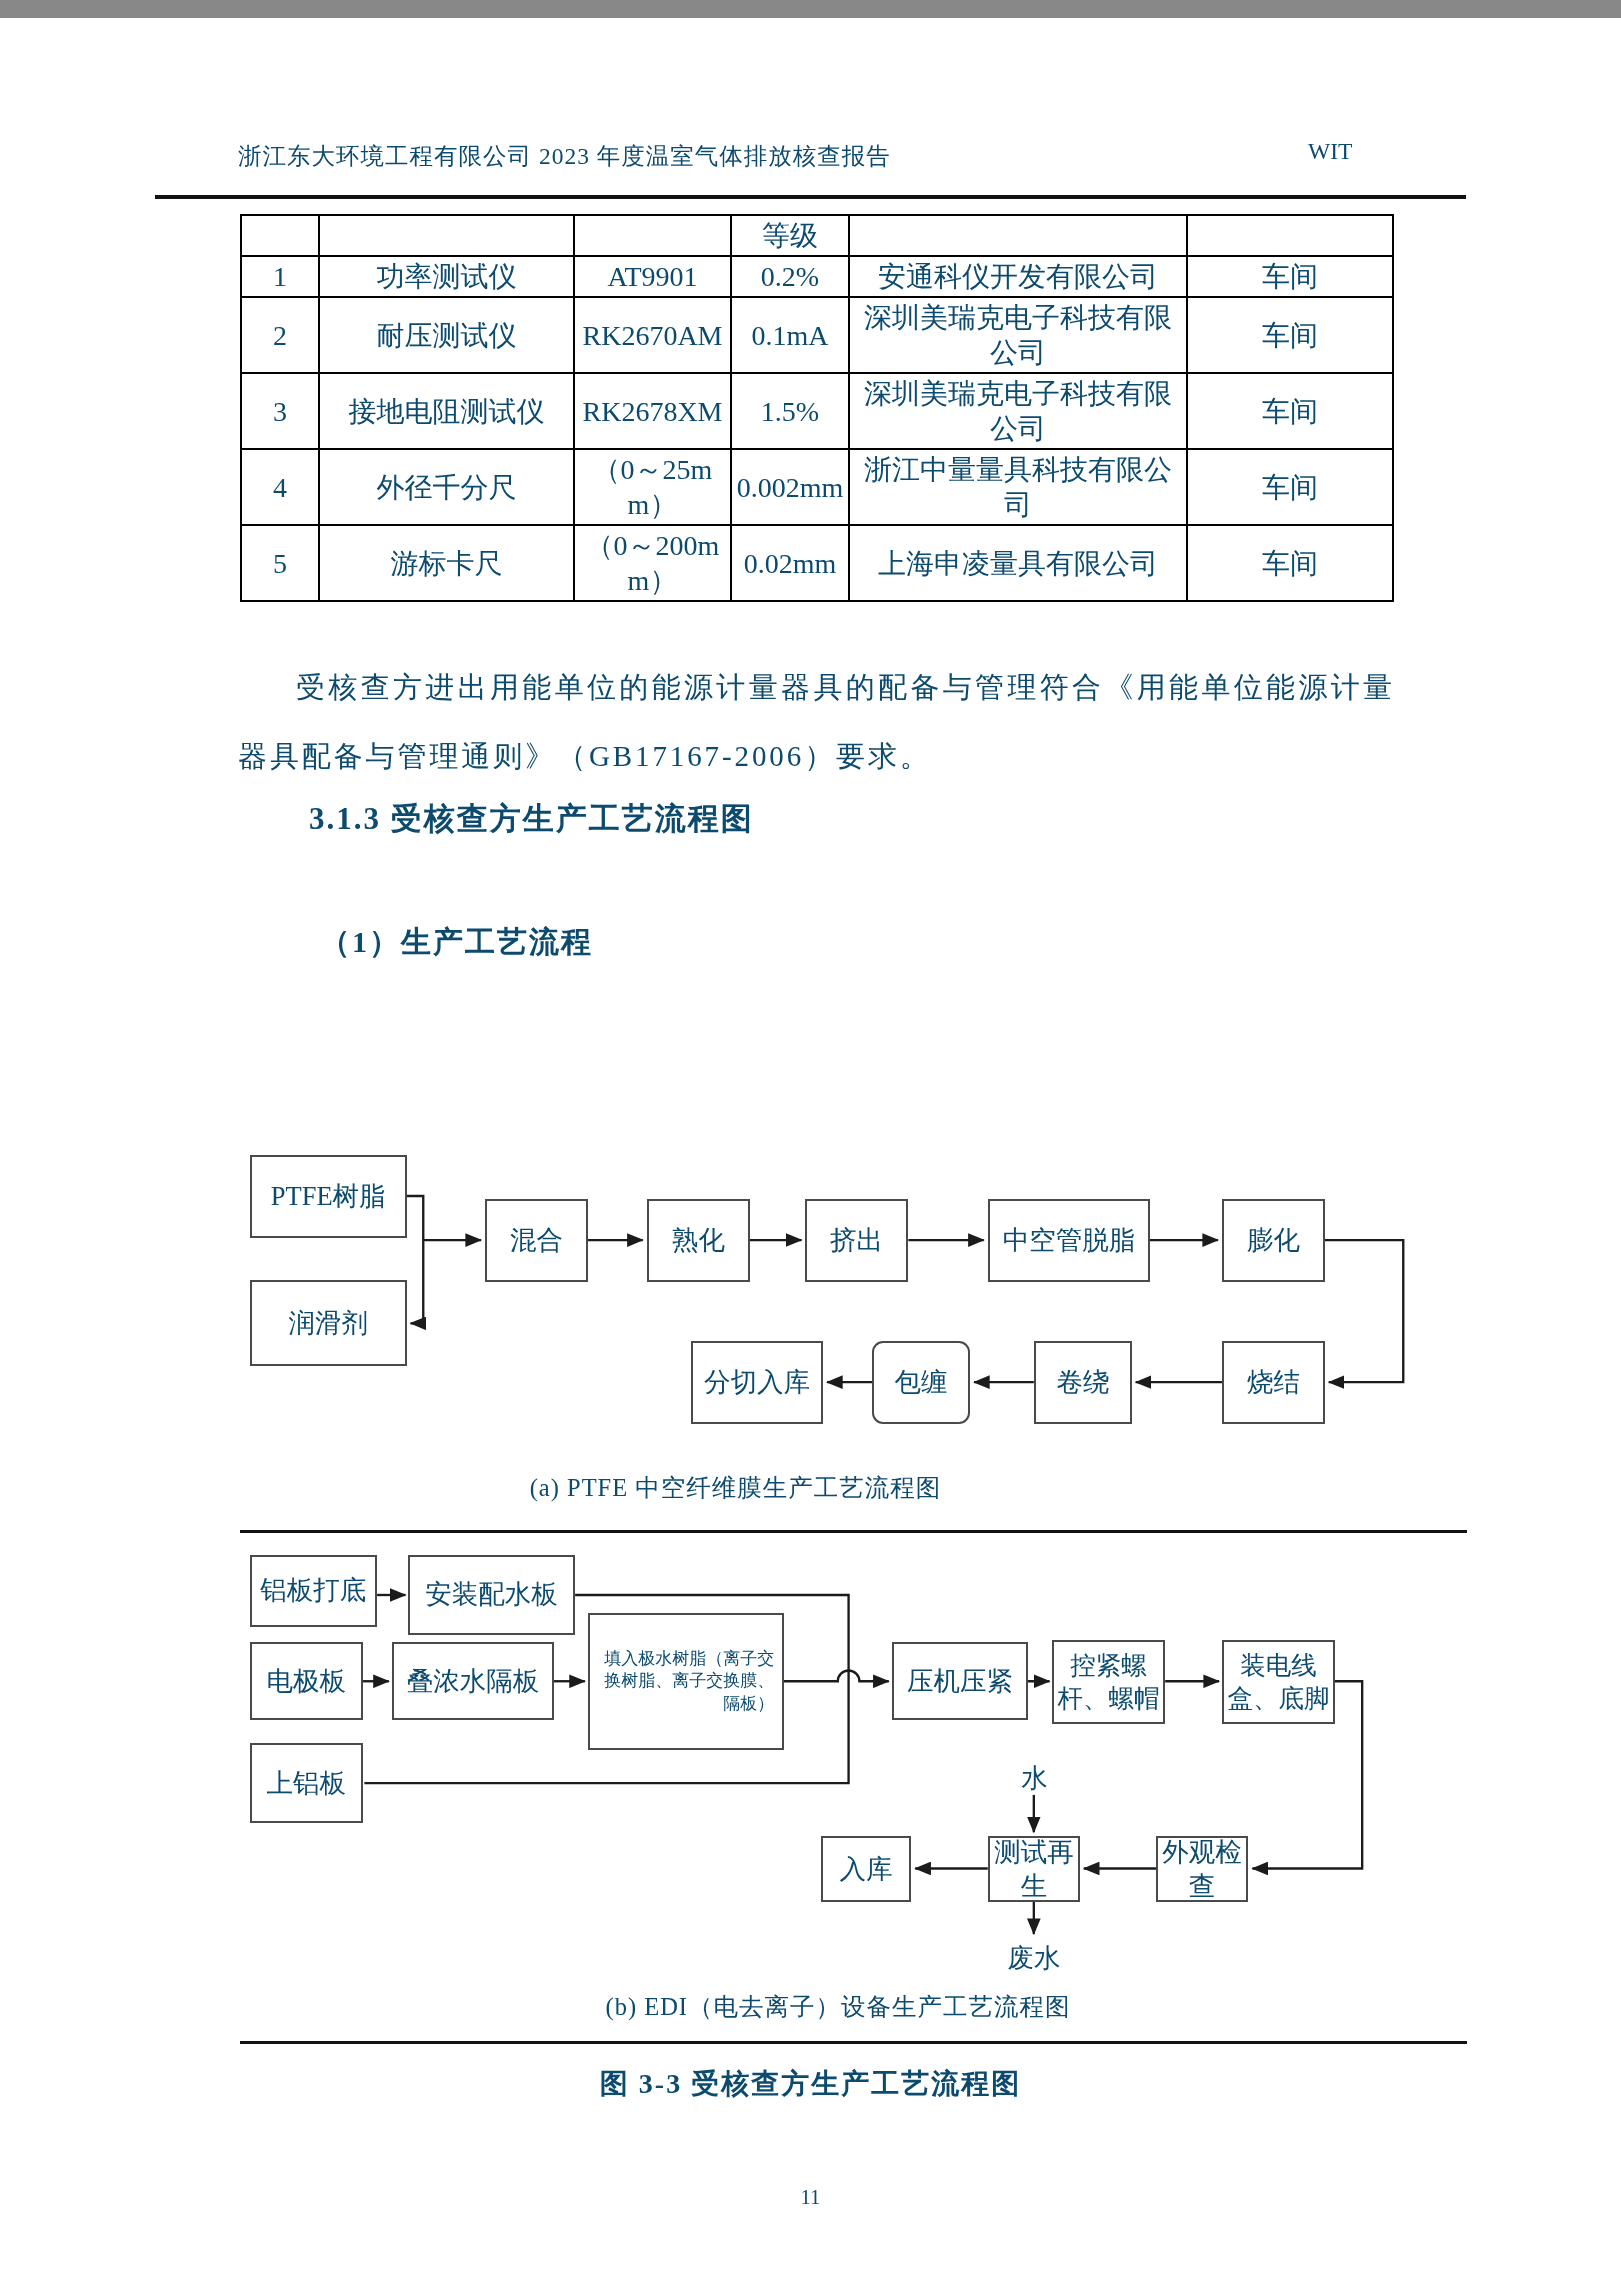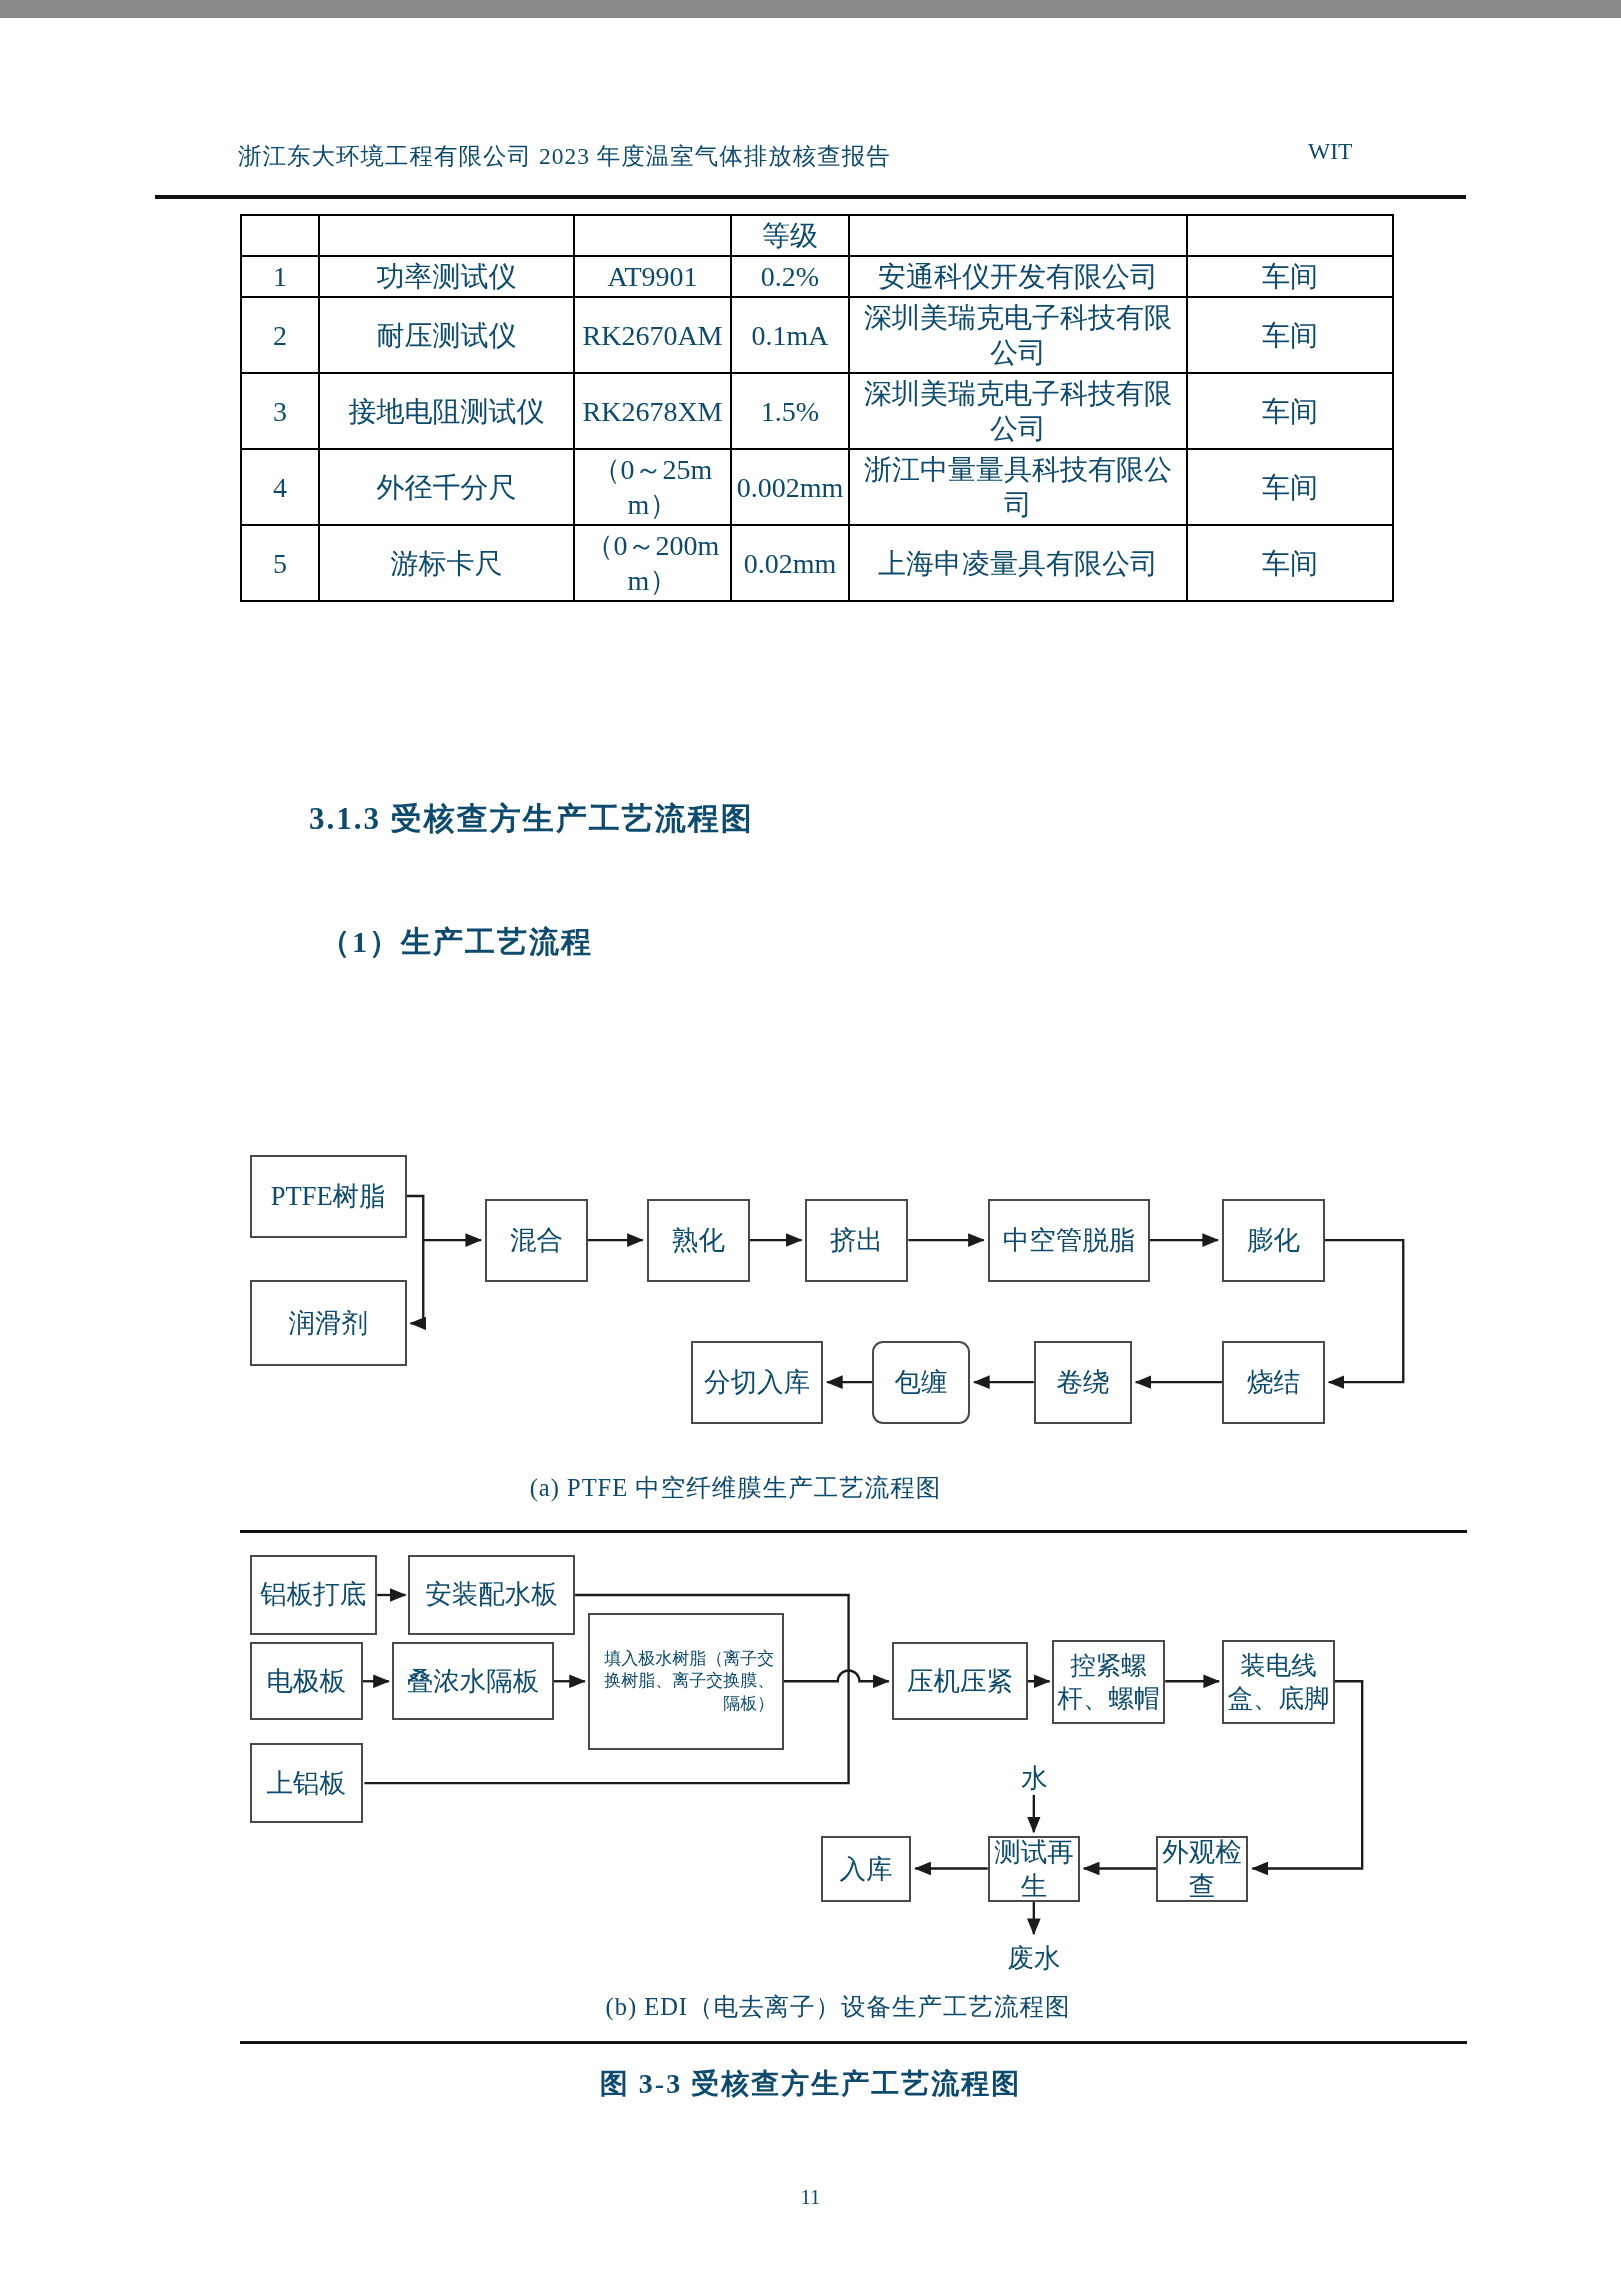--- a/index.html
+++ b/index.html
@@ -132,20 +132,21 @@
       <td>5</td>
       <td>游标卡尺</td>
       <td>（0～200mm）</td>
       <td>0.02mm</td>
       <td>上海申凌量具有限公司</td>
       <td>车间</td>
     </tr>
   </tbody>
     </table>
 
+  <div class="abs para p1">受核查方进出用能单位的能源计量器具的配备与管理符合《用能单位能源计量器具配备与管理通则》（GB17167-2006）要求。</div>
   <div class="abs h1">3.1.3 受核查方生产工艺流程图</div>
   <div class="abs h2">（1）生产工艺流程</div>
 
   <div class="abs flow flow-a">
     <svg width="1235" height="294" viewBox="0 0 1260 300">
       <defs>
         <marker id="ah-a" markerUnits="userSpaceOnUse" markerWidth="18" markerHeight="14" refX="16" refY="7" orient="auto">
           <path d="M0,0 L17,7 L0,14 Z" fill="#1b1b1b"></path>
         </marker>
       </defs>
@@ -189,21 +190,21 @@
       <path class="c" d="M325,142 H357" marker-end="url(#ah-b)"></path>
       <path class="c" d="M560,142 H615 A11,11 0 0 1 637,142 H667" marker-end="url(#ah-b)"></path>
       <path class="c" d="M788,142 H831" marker-end="url(#ah-b)"></path>
       <path class="c" d="M949,142 H1004" marker-end="url(#ah-b)"></path>
       <path class="c" d="M1122,142 H1150 V333 H1038" marker-end="url(#ah-b)"></path>
       <path class="c" d="M815,258 V296" marker-end="url(#ah-b)"></path>
       <path class="c" d="M940,333 H866" marker-end="url(#ah-b)"></path>
       <path class="c" d="M768,333 H694" marker-end="url(#ah-b)"></path>
       <path class="c" d="M815,367 V400" marker-end="url(#ah-b)"></path>
     </svg>
-    <div class="fbox" style="left:14.7px;top:12.7px;width:127px;height:80px;">铝板打底</div>
+    <div class="fbox" style="left:14.7px;top:12.7px;width:127px;height:72px;">铝板打底</div>
     <div class="fbox" style="left:173px;top:12.7px;width:167px;height:80px;">安装配水板</div>
     <div class="fbox" style="left:14.7px;top:100px;width:113px;height:78px;">电极板</div>
     <div class="fbox" style="left:157px;top:100px;width:162px;height:78px;">叠浓水隔板</div>
     <div class="fbox big" style="left:353px;top:71px;width:196px;height:137px;">填入极水树脂（离子交换树脂、离子交换膜、隔板）</div>
     <div class="fbox" style="left:657px;top:100px;width:136px;height:78px;">压机压紧</div>
     <div class="fbox small2" style="left:817px;top:98px;width:113px;height:84px;">控紧螺杆、螺帽</div>
     <div class="fbox small2" style="left:987px;top:98px;width:113px;height:84px;">装电线盒、底脚</div>
     <div class="fbox" style="left:14.7px;top:201px;width:113px;height:80px;">上铝板</div>
     <div class="fbox" style="left:586px;top:294px;width:90px;height:66px;">入库</div>
     <div class="fbox" style="left:753px;top:294px;width:92px;height:66px;">测试再生</div>

